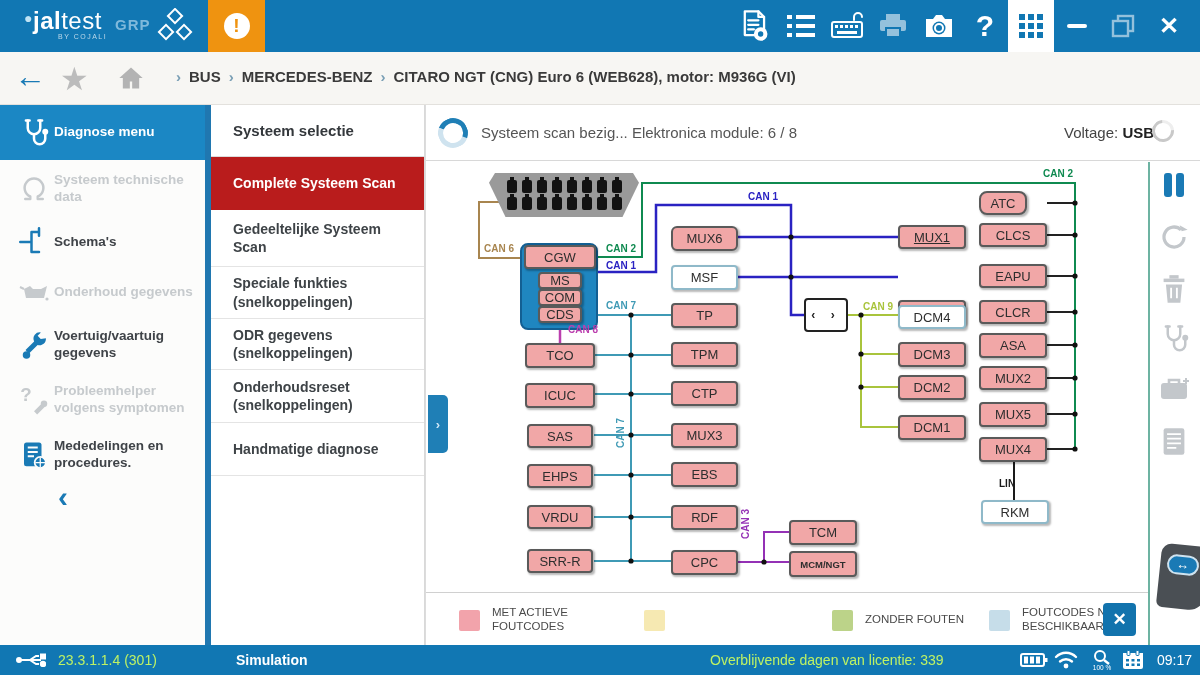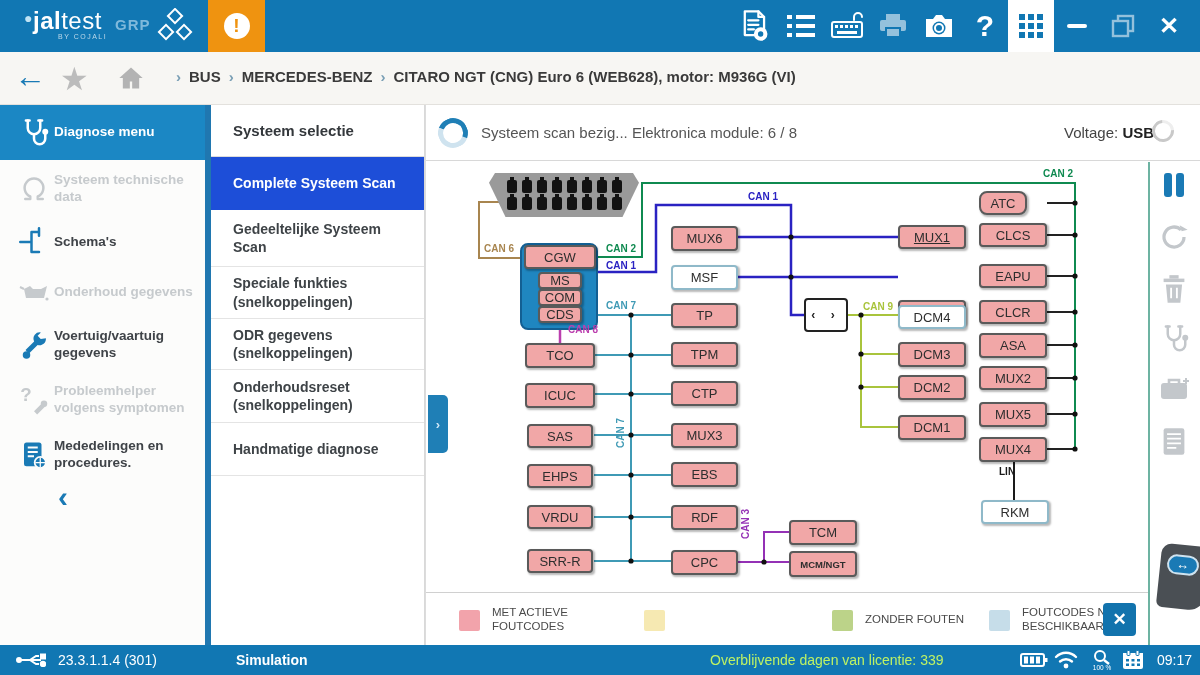--- a/index.html
+++ b/index.html
@@ -37,21 +37,21 @@
   .sbitem .lb { font-size:13.5px; font-weight:700; line-height:1.25; }
   .sb-active { background:#1b87c4; color:#fff; }
   .sb-active .lb { color:#fff; }
   .sb-normal .lb { color:#3f4348; }
   .sb-disabled .lb { color:#c6cacd; }
   #collapse { position:absolute; left:58px; top:480px; font-size:30px; font-weight:700; color:#1a7ab5; }
   
   #syspanel { position:absolute; left:211px; top:105px; width:214px; height:540px; background:#fff; border-right:1px solid #d9d9d9; }
   #syspanel .hdr { height:52px; display:flex; align-items:center; padding-left:22px; font-size:15px; font-weight:700; color:#33373b; border-bottom:1px solid #dcdcdc; }
   .spitem { display:flex; align-items:center; padding:0 14px 0 22px; border-bottom:1px solid #e4e4e4; font-size:14px; font-weight:700; color:#3e4347; line-height:1.3; }
-  .spitem.active { background:#1d4ed8; color:#fff; border-bottom:none; }
+  .spitem.active { background:#b91c1c; color:#fff; border-bottom:none; }
   
   #main { position:absolute; left:425px; top:105px; width:775px; height:540px; background:#fff; border-left:1px solid #dcdcdc; overflow:hidden; }
   #statusrow { position:absolute; left:0; top:0; width:775px; height:56px; border-bottom:1px solid #d8d8d8; }
   #scan-spinner { position:absolute; left:12px; top:13px; width:30px; height:30px; border-radius:50%; border:5px solid #cfe3ef; border-top-color:#1f7fb6; border-right-color:#1f7fb6; transform:rotate(-25deg); }
   #scan-msg { position:absolute; left:55px; top:19px; font-size:15px; color:#555; }
   #voltage { position:absolute; left:638px; top:19px; font-size:15px; color:#444; }
   #voltage b { color:#222; }
   #volt-spinner { position:absolute; left:726px; top:15px; width:22px; height:22px; border-radius:50%; border:3px solid #c9c9c9; border-top-color:#eee; transform:rotate(40deg); }
   #expandtab { position:absolute; left:2px; top:290px; width:20px; height:58px; background:#1f7fb6; border-radius:0 5px 5px 0; color:#cfe8f7; font-size:13px; font-weight:700; display:flex; align-items:center; justify-content:center; }
   #tealline { position:absolute; left:722px; top:57px; width:2px; height:483px; background:#6db3a2; }
@@ -77,21 +77,21 @@
   #legend-close { position:absolute; left:677px; top:10px; width:33px; height:33px; background:#1273ad; border-radius:4px; color:#fff; font-size:17px; font-weight:700; display:flex; align-items:center; justify-content:center; }
   
   .rtool { position:absolute; left:728px; width:40px; height:36px; display:flex; align-items:center; justify-content:center; }
   
   #device { position:absolute; left:727px; top:438px; width:58px; height:74px; z-index:6; }
   #device .body { position:absolute; left:6px; top:2px; width:48px; height:64px; background:#4a4f54; border-radius:10px 4px 16px 6px; transform:rotate(6deg); }
   #device .oval { position:absolute; left:14px; top:12px; width:32px; height:20px; background:#1a7ab5; border:2px solid #cfe3ef; border-radius:10px; color:#fff; font-size:13px; font-weight:700; text-align:center; line-height:16px; transform:rotate(6deg); }
   
   #bottombar { position:absolute; left:0; top:645px; width:1200px; height:30px; background:#1177b3; color:#fff; }
   #bottombar .txt { position:absolute; top:7px; font-size:14px; }
-  #bb-version { left:58px; color:#ffffff; }
+  #bb-version { left:58px; color:#bef264; }
   #bb-mode { left:236px; font-weight:700; }
   #bb-license { left:710px; color:#bef264; }
   #bb-time { left:1157px; font-size:15px; }
   .bbicon { position:absolute; top:4px; color:#fff; }
   #zoomlbl { position:absolute; left:1088px; top:19px; font-size:6.5px; color:#fff; width:28px; text-align:center; }
 </style>
 </head>
 <body>
 
 <div id="topbar">
@@ -369,21 +369,21 @@
         <div class="node" style="left: 93px; top: 83px; width: 72px; height: 24px;">CGW</div>
         <div class="node" style="left: 107px; top: 110px; width: 44px; height: 17px;">MS</div>
         <div class="node" style="left: 107px; top: 127px; width: 44px; height: 17px;">COM</div>
         <div class="node" style="left: 107px; top: 144px; width: 44px; height: 17px;">CDS</div>
         <div class="node" style="left: 94px; top: 181px; width: 70px; height: 25px;">TCO</div>
         <div class="node" style="left: 94px; top: 221px; width: 70px; height: 25px;">ICUC</div>
         <div class="node" style="left: 96px; top: 262px; width: 66px; height: 24px;">SAS</div>
         <div class="node" style="left: 96px; top: 302px; width: 66px; height: 24px;">EHPS</div>
         <div class="node" style="left: 96px; top: 343px; width: 66px; height: 24px;">VRDU</div>
         <div class="node" style="left: 96px; top: 387px; width: 66px; height: 24px;">SRR-R</div>
-        <div class="node" style="left: 240px; top: 64px; width: 67px; height: 25px;">MUX6</div>
+        <div class="node" style="left: 240px; top: 64px; width: 67px; height: 25px; border-radius: 6px;">MUX6</div>
         <div class="node white" style="left: 240px; top: 103px; width: 67px; height: 25px;">MSF</div>
         <div class="node" style="left: 240px; top: 141px; width: 67px; height: 25px;">TP</div>
         <div class="node" style="left: 240px; top: 180px; width: 67px; height: 25px;">TPM</div>
         <div class="node" style="left: 240px; top: 219px; width: 67px; height: 25px;">CTP</div>
         <div class="node" style="left: 240px; top: 261px; width: 67px; height: 25px;">MUX3</div>
         <div class="node" style="left: 240px; top: 300px; width: 67px; height: 25px;">EBS</div>
         <div class="node" style="left: 240px; top: 343px; width: 67px; height: 25px;">RDF</div>
         <div class="node" style="left: 240px; top: 388px; width: 67px; height: 25px;">CPC</div>
         <div class="node" style="left: 467px; top: 63px; width: 68px; height: 24px; text-decoration: underline;">MUX1</div>
         <div class="node" style="left: 467px; top: 103px; width: 68px; height: 25px; margin-top: 35px;">HVAC</div>
@@ -407,21 +407,21 @@
         <div class="buslabel" style="left: 53px; top: 81px; color: rgb(168, 133, 79);">CAN 6</div>
         <div class="buslabel" style="left: 175px; top: 81px; color: rgb(15, 138, 80);">CAN 2</div>
         <div class="buslabel" style="left: 175px; top: 98px; color: rgb(42, 34, 194);">CAN 1</div>
         <div class="buslabel" style="left: 175px; top: 138px; color: rgb(63, 154, 181);">CAN 7</div>
         <div class="buslabel" style="left: 137px; top: 162px; color: rgb(187, 63, 174);">CAN 8</div>
         <div class="buslabel" style="left: 317px; top: 29px; color: rgb(42, 34, 194);">CAN 1</div>
         <div class="buslabel" style="left: 612px; top: 6px; color: rgb(15, 138, 80);">CAN 2</div>
         <div class="buslabel" style="left: 432px; top: 139px; color: rgb(169, 196, 60);">CAN 9</div>
         <div class="buslabel" style="left: 184px; top: 286px; color: rgb(63, 154, 181); transform: rotate(-90deg); transform-origin: left top;">CAN 7</div>
         <div class="buslabel" style="left: 309px; top: 377px; color: rgb(148, 49, 181); transform: rotate(-90deg); transform-origin: left top;">CAN 3</div>
-        <div class="buslabel" style="left: 560px; top: 304px; color: rgb(26, 26, 26); padding-left: 8px;">LIN</div>
+        <div class="buslabel" style="left: 560px; top: 316px; color: rgb(26, 26, 26); padding-left: 8px;">LIN</div>
       </div>
   </div>
 
   <div id="tealline"></div>
   <div id="rtools">
       <div class="rtool" style="top: 62px;">
         <svg width="26" height="28" viewBox="0 0 26 28">
           <rect x="3" y="2" width="8" height="24" rx="3" fill="#1a7ab5"></rect>
           <rect x="15" y="2" width="8" height="24" rx="3" fill="#1a7ab5"></rect>
         </svg>

